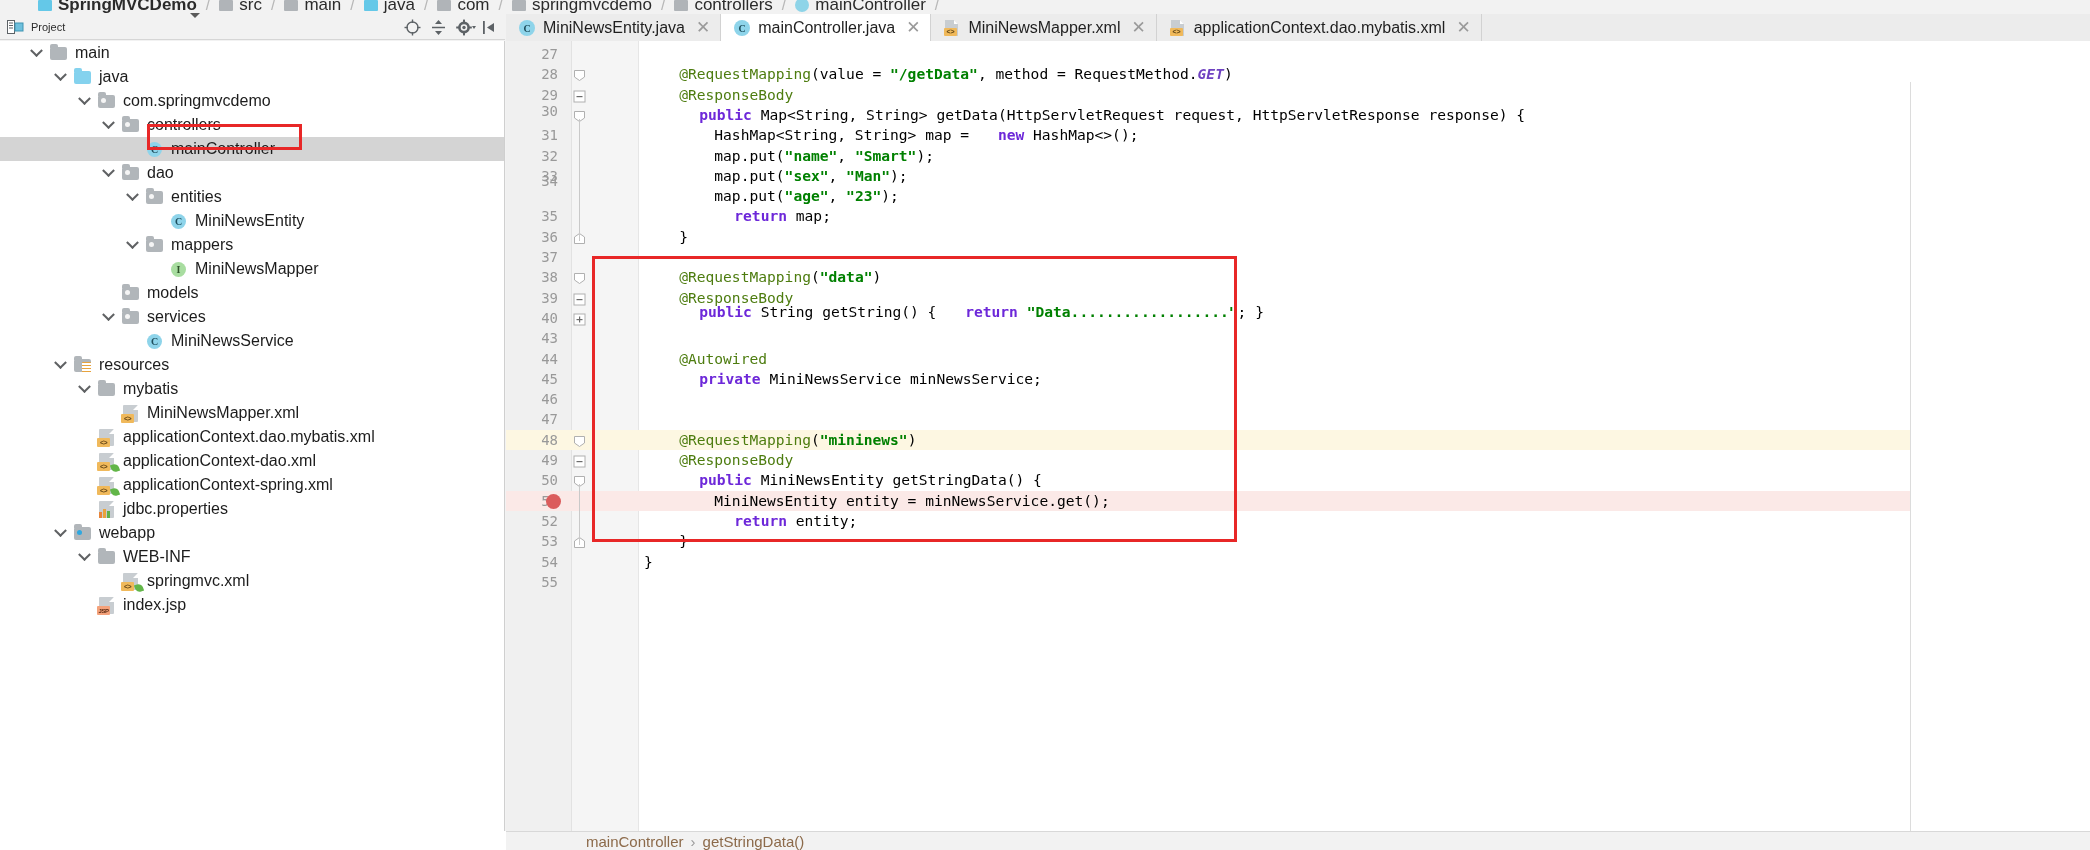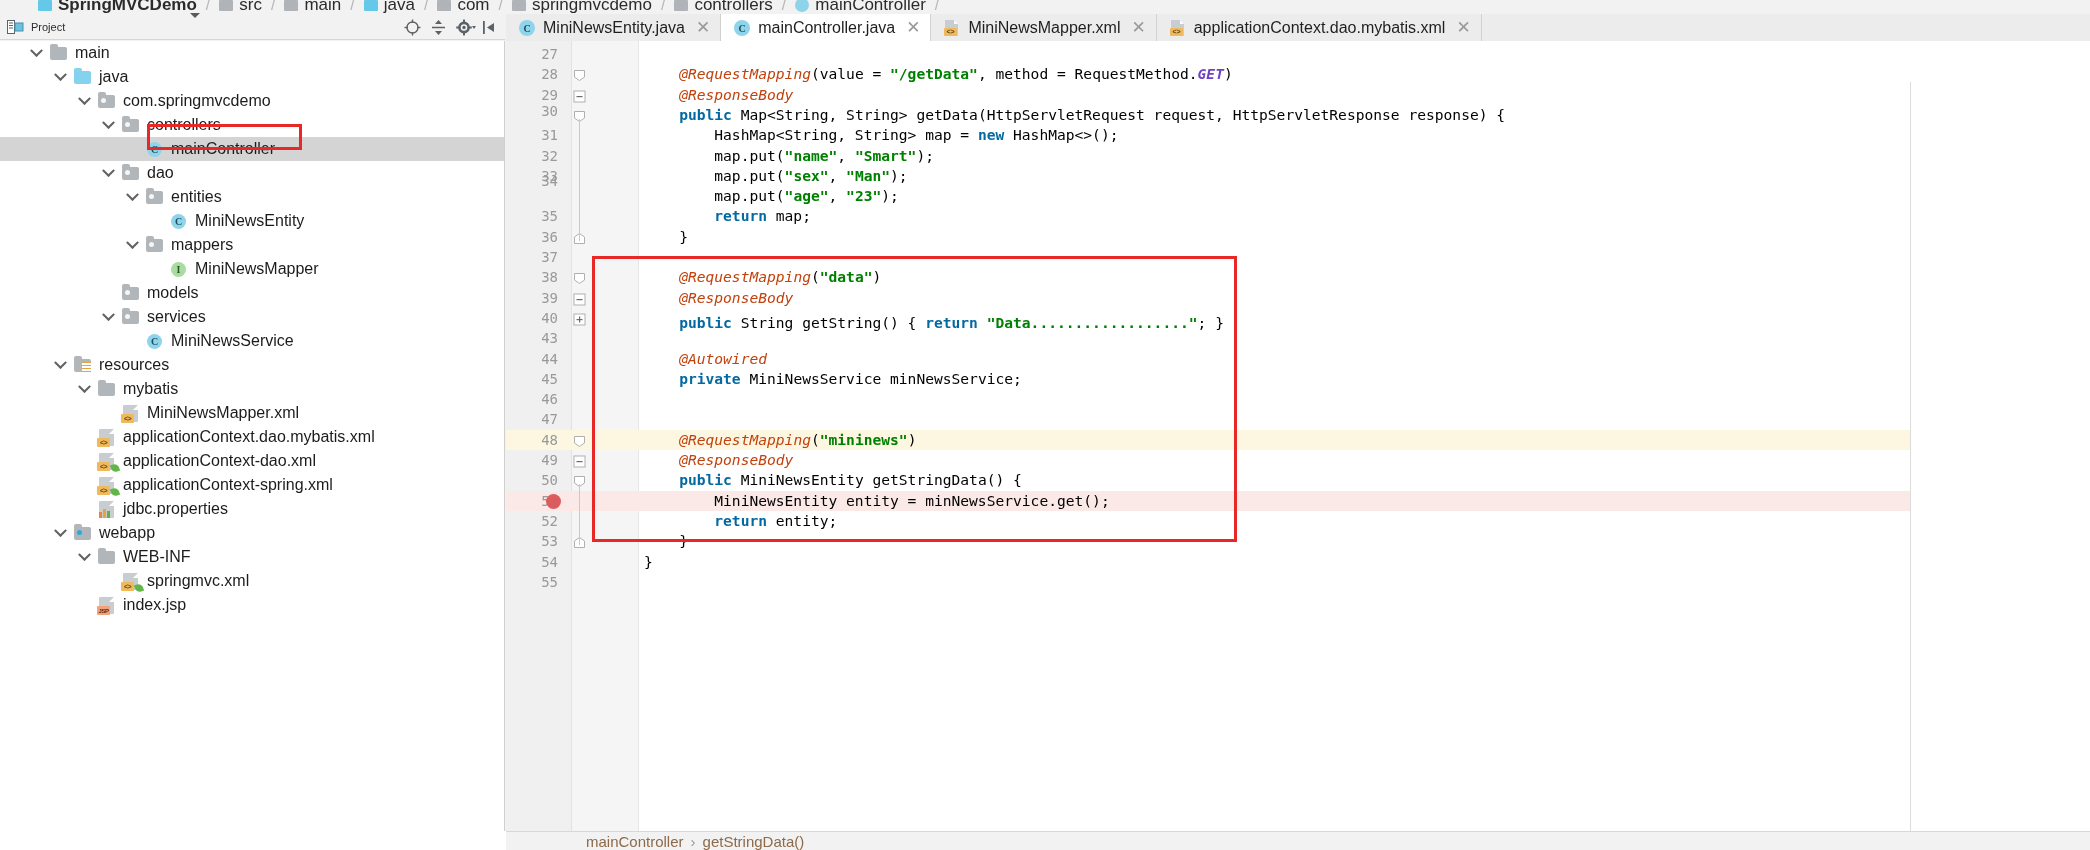--- a/index.html
+++ b/index.html
@@ -250,22 +250,22 @@
   .lnum {
     position: absolute; width: 52px; text-align: right;
     font-family: "DejaVu Sans Mono", monospace;
     font-size: 14px; line-height: 20.3px;
     color: #999999;
     left: 0;
   }
   .codetext { padding-left: 5px; display: block; }
 
   
-  .kw   { color: #0369a1; font-weight: bold; }
-  .ann  { color: #c2410c; font-style: italic; }
+  .kw   { color: #6d28d9; font-weight: bold; margin-left: 20px; }
+  .ann  { color: #4d7c0f; }
   .str  { color: #008000; font-weight: bold; }
   .stat { color: #6f42c1; font-style: italic; font-weight:bold; }
 
   .rowhl-yellow {
     position:absolute; left:0; width: 1584px; height: 20.3px;
     background: #fdf7e2;
   }
   .rowhl-pink {
     position:absolute; left:0; width: 1584px; height: 20.3px;
     background: #fbe9e7;
@@ -732,21 +732,21 @@
         <div class="cline" style="top: 165.4px;"><span class="codetext">        <span class="kw">return</span> map;</span></div>
         <div class="lnum" style="top: 185.7px; left: -133px;">36</div>
         <div class="cline" style="top: 185.7px;"><span class="codetext">    }</span></div>
         <div class="lnum" style="top: 206px; left: -133px;">37</div>
         <div class="cline" style="top: 206px;"><span class="codetext"></span></div>
         <div class="lnum" style="top: 226.3px; left: -133px;">38</div>
         <div class="cline" style="top: 226.3px;"><span class="codetext">    <span class="ann">@RequestMapping</span>(<span class="str">"data"</span>)</span></div>
         <div class="lnum" style="top: 246.6px; left: -133px;">39</div>
         <div class="cline" style="top: 246.6px;"><span class="codetext">    <span class="ann">@ResponseBody</span></span></div>
         <div class="lnum" style="top: 266.9px; left: -133px;">40</div>
-        <div class="cline" style="top: 272px;"><span class="codetext">    <span class="kw">public</span> String getString() { <span class="kw">return</span> <span class="str">"Data.................."</span>; }</span></div>
+        <div class="cline" style="top: 261px;"><span class="codetext">    <span class="kw">public</span> String getString() { <span class="kw">return</span> <span class="str">"Data.................."</span>; }</span></div>
         <div class="lnum" style="top: 287.2px; left: -133px;">43</div>
         <div class="cline" style="top: 287.2px;"><span class="codetext"></span></div>
         <div class="lnum" style="top: 307.5px; left: -133px;">44</div>
         <div class="cline" style="top: 307.5px;"><span class="codetext">    <span class="ann">@Autowired</span></span></div>
         <div class="lnum" style="top: 327.8px; left: -133px;">45</div>
         <div class="cline" style="top: 327.8px;"><span class="codetext">    <span class="kw">private</span> MiniNewsService minNewsService;</span></div>
         <div class="lnum" style="top: 348.1px; left: -133px;">46</div>
         <div class="cline" style="top: 348.1px;"><span class="codetext"></span></div>
         <div class="lnum" style="top: 368.4px; left: -133px;">47</div>
         <div class="cline" style="top: 368.4px;"><span class="codetext"></span></div>

